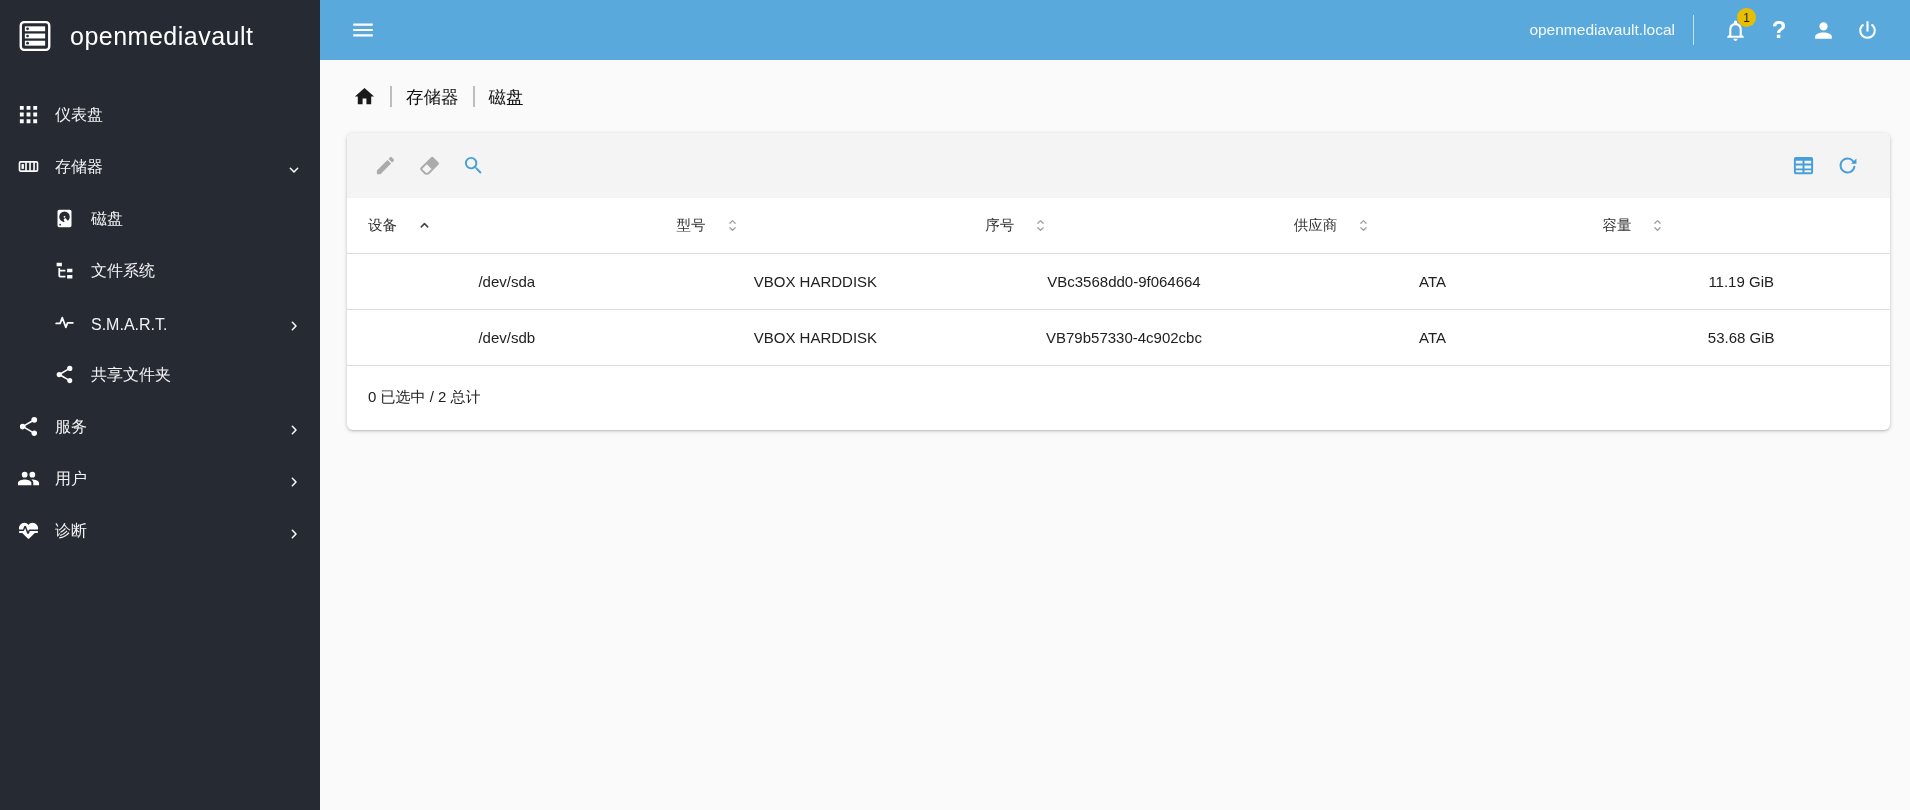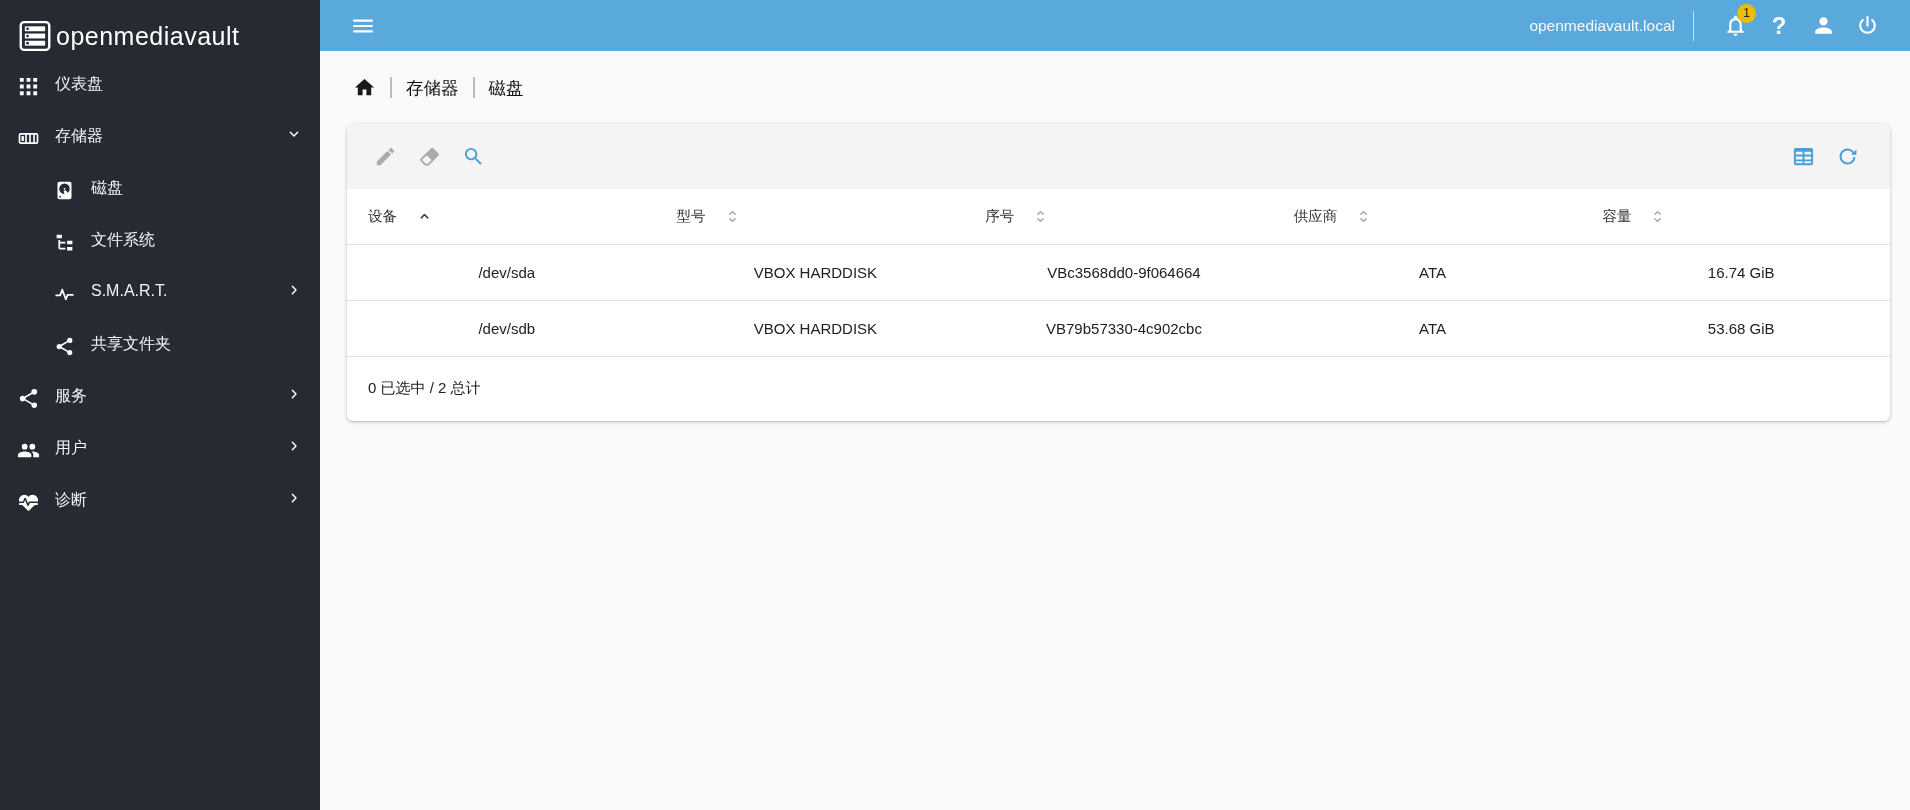--- a/index.html
+++ b/index.html
@@ -22,46 +22,46 @@
     display:flex;
   }
   
   .sidebar{
     width:320px;min-width:320px;height:810px;
     background:var(--sidebar-bg);
     color:#fff;
     display:flex;flex-direction:column;
   }
   .logo{
-    height:72px;display:flex;align-items:center;gap:2px;
+    height:72px;display:flex;align-items:center;gap:16px;
     padding-left:16px;flex:none;
   }
   .logo svg{width:38px;height:38px;}
   .logo-text{
     font-size:25px;font-weight:300;letter-spacing:.5px;color:#fff;
   }
   .nav{padding-top:2px;}
   .nav-item{
-    height:52px;display:flex;align-items:flex-start;
+    height:52px;display:flex;align-items:flex-end;
     padding:0 18px 0 16px;cursor:pointer;
   }
   .nav-item .nav-icon{width:24px;height:24px;display:flex;align-items:center;justify-content:center;color:#fff;}
   .nav-item .nav-icon svg{width:23px;height:23px;}
   .nav-item.indent{padding-left:52px;}
   .nav-item.indent .nav-icon svg{width:21px;height:21px;}
   .nav-label{
     margin-left:15px;font-size:16px;color:#F2F3F4;flex:1;
     white-space:nowrap;
   }
   .nav-chevron{width:16px;height:16px;color:#fff;display:flex;}
   .nav-chevron svg{width:16px;height:16px;}
   
   .main{flex:1;display:flex;flex-direction:column;height:810px;}
   .topbar{
-    height:51px;background:var(--header-blue);
+    height:60px;background:var(--header-blue);
     display:flex;align-items:center;
     padding:0 26px 0 30px;color:#fff;flex:none;
   }
   .hamburger{width:28px;height:28px;color:#fff;background:none;border:none;cursor:pointer;display:flex;align-items:center;}
   .hamburger svg{width:26px;height:26px;}
   .topbar-spacer{flex:1;}
   .hostname{font-size:15.5px;color:rgba(255,255,255,.95);margin-right:18px;}
   .topbar-divider{width:1px;height:30px;background:rgba(255,255,255,.65);margin-right:14px;}
   .topbar-btn{
     position:relative;width:34px;height:40px;margin-left:10px;
@@ -411,21 +411,21 @@
                 </span>
               </th>
             </tr>
         </thead>
         <tbody>
             <tr>
               <td>/dev/sda</td>
               <td>VBOX HARDDISK</td>
               <td>VBc3568dd0-9f064664</td>
               <td>ATA</td>
-              <td>16.74 GiB</td>
+              <td>11.19 GiB</td>
             </tr>
             <tr>
               <td>/dev/sdb</td>
               <td>VBOX HARDDISK</td>
               <td>VB79b57330-4c902cbc</td>
               <td>ATA</td>
               <td>53.68 GiB</td>
             </tr>
           </tbody>
       </table>

